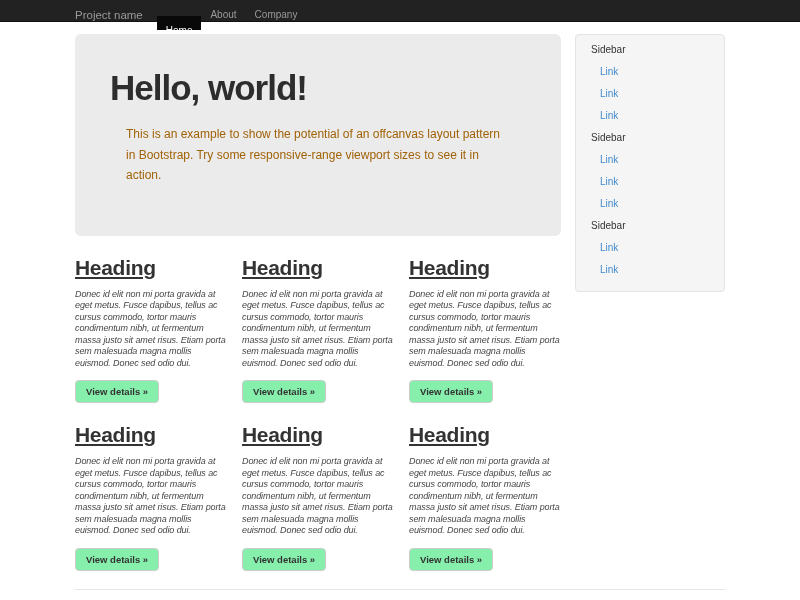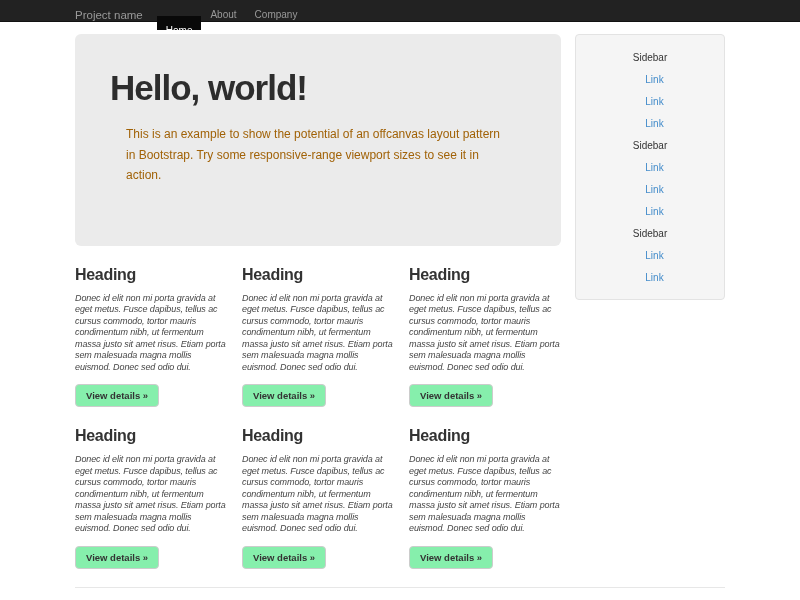--- a/index.html
+++ b/index.html
@@ -27,55 +27,54 @@
     color: #999999; font-size: 10px; line-height: 30px;
     padding: 0 9px; text-decoration: none; display: block;
   }
   .nav-link.active { background: #090909; color: #ffffff; margin-top: 16px; }
   
   .content-row { display: flex; justify-content: space-between; padding-top: 12px; }
   .main-col { width: 486px; }
   
   .jumbotron {
     background: #ebebeb; border-radius: 6px;
-    padding: 26px 35px 44px 35px;
+    padding: 26px 35px 34px 35px;
   }
   .jumbotron h1 {
     font-size: 35px; font-weight: bold; color: #2d2d2d;
     margin: 8px 0 12px 0; letter-spacing: -1px;
   }
   .jumbotron p {
     font-size: 12px; line-height: 20.5px; color: #a16207;
     margin: 16px; max-width: 425px;
   }
   
   .cards-grid {
     display: grid; grid-template-columns: repeat(3, 1fr);
     column-gap: 15px; margin-top: 6px;
   }
   .card h2 {
-    font-size: 16px; font-weight: bold; color: #333333;
-    margin: 14px 0 9px 0; letter-spacing: -0.3px;
+    font-size: 21px; font-weight: bold; color: #333333;
+    margin: 14px 0 9px 0; letter-spacing: -0.3px; text-decoration: underline;
   }
   .card p {
     font-size: 9px; line-height: 11.5px; color: #464646;
     margin: 0 0 11px 0; letter-spacing: -0.1px; font-style: italic;
   }
   .btn {
     display: inline-block; font-size: 9.5px; font-weight: bold;
     color: #333333; background: #86efac;
     border: 1px solid #cccccc; border-radius: 4px;
     padding: 5px 10px; text-decoration: none; cursor: pointer;
   }
   
   .sidebar {
     width: 150px; align-self: flex-start;
     background: #f5f5f5; border: 1px solid #e3e3e3; border-radius: 4px;
-    padding: 12px 15px 10px 15px;
-    text-align: center;
+    padding: 4px 15px 10px 15px;
   }
   .side-group-title {
     font-size: 10px; color: #333333; padding: 5px 0; line-height: 12px;
   }
   .side-link {
     display: block; font-size: 10px; color: #428bca;
     padding: 5px 0 5px 9px; line-height: 12px; text-decoration: none;
   }
   
   .page-footer hr {

